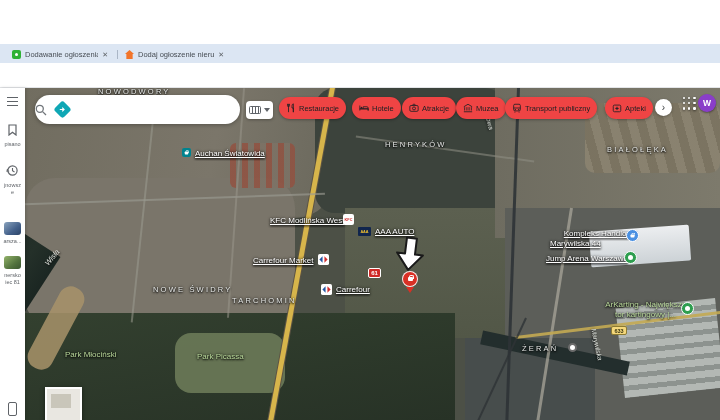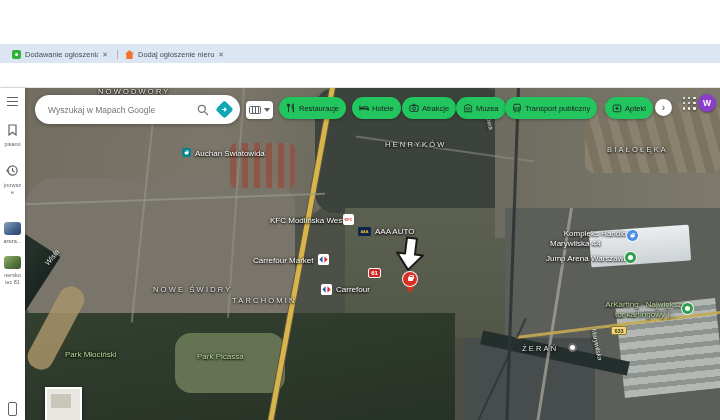--- a/index.html
+++ b/index.html
@@ -28,33 +28,33 @@
   
   #gm-sidebar{position:absolute;left:0;top:88px;width:25px;height:332px;background:#fff;box-shadow:1px 0 3px rgba(0,0,0,.18);z-index:8;}
   .sblabel{position:absolute;left:0;width:25px;text-align:center;font-size:5.5px;color:#5f6368;white-space:nowrap;overflow:hidden;}
   .hbar{position:absolute;left:7px;width:11px;height:1.4px;background:#5f6368;}
   .thumb{position:absolute;left:4px;width:17px;height:13px;border-radius:3px;}
   
   #map{position:absolute;left:25px;top:88px;width:695px;height:332px;background:#4c5046;overflow:hidden;z-index:1;}
   .p{position:absolute;display:block;}
   .rd{position:absolute;display:block;}
   .dist{position:absolute;font-size:7.5px;letter-spacing:2.2px;font-weight:500;color:#e6e8e6;text-shadow:0 1px 2px #000,0 0 3px #000;white-space:nowrap;}
-  .poi{position:absolute;font-size:8px;color:#fff;text-shadow:0 1px 2px #000,0 0 3px #000;white-space:nowrap;}
+  .poi{position:absolute;font-size:8px;color:#fff;text-shadow:0 1px 2px #000,0 0 3px #000;white-space:nowrap;text-decoration:underline;}
   .park{position:absolute;font-size:8px;color:#b9d89a;text-shadow:0 1px 2px #000,0 0 3px #000;white-space:nowrap;}
   .street{position:absolute;font-size:6.5px;color:#dde1db;text-shadow:0 1px 2px #000;white-space:nowrap;font-style:italic;}
   .shield{position:absolute;display:flex;align-items:center;justify-content:center;font-weight:bold;}
   .pdot{position:absolute;border-radius:50%;display:flex;align-items:center;justify-content:center;}
   .bagw{width:5px;height:4px;background:#fff;border-radius:1px;position:relative;}
   .bagw:before{content:"";position:absolute;left:1px;top:-2.5px;width:3px;height:3px;border:1px solid #fff;border-bottom:none;border-radius:2px 2px 0 0;}
   
   #gm-toolbar{position:absolute;left:0;top:0;width:720px;height:0;z-index:9;}
   #searchpill{position:absolute;left:35px;top:95px;width:205px;height:29px;background:#fff;border-radius:15px;box-shadow:0 1px 4px rgba(0,0,0,.3);display:flex;align-items:center;}
   #searchpill input{border:none;outline:none;flex:1;font-size:8.5px;color:#202124;padding-left:13px;background:transparent;font-family:"Liberation Sans",sans-serif;}
   #searchpill input::placeholder{color:#70757a;}
-  .chip{position:absolute;top:97px;height:22px;border-radius:12px;background:#22c55e;box-shadow:0 1px 3px rgba(0,0,0,.3);display:flex;align-items:center;gap:3px;padding:0 7px;font-size:7.5px;color:#202124;white-space:nowrap;}
+  .chip{position:absolute;top:97px;height:22px;border-radius:12px;background:#ef4444;box-shadow:0 1px 3px rgba(0,0,0,.3);display:flex;align-items:center;gap:3px;padding:0 7px;font-size:7.5px;color:#202124;white-space:nowrap;}
   #morechips{position:absolute;left:655px;top:99px;width:17px;height:17px;border-radius:50%;background:#fff;box-shadow:0 1px 3px rgba(0,0,0,.3);display:flex;align-items:center;justify-content:center;font-size:10px;color:#3c4043;}
   #appsgrid{position:absolute;left:683px;top:97px;width:13px;height:13px;display:grid;grid-template-columns:repeat(3,1fr);gap:2.5px;filter:drop-shadow(0 1px 1px rgba(0,0,0,.6));}
   #appsgrid i{width:2.2px;height:2.2px;background:#fff;border-radius:50%;}
   #avatar-maps{position:absolute;left:698px;top:94px;width:18px;height:18px;border-radius:50%;color:#fff;font-size:8.5px;font-weight:bold;display:flex;align-items:center;justify-content:center;box-shadow:0 1px 2px rgba(0,0,0,.4);}
   #kbbtn{position:absolute;left:246px;top:101px;width:27px;height:18px;background:#fff;border-radius:4px;box-shadow:0 1px 3px rgba(0,0,0,.3);display:flex;align-items:center;justify-content:center;gap:3px;}
 </style>
 </head>
 <body>
 
 <div id="screen">
@@ -216,21 +216,20 @@
       <polygon points="14,2 24,2 24,18 32,18 19,34 6,18 14,18" fill="#ffffff" stroke="#1a1a1a" stroke-width="2" stroke-linejoin="round"></polygon>
     </svg>
 
     <span class="abs" style="left:20px;top:299px;width:37px;height:40px;background:#e9e7e1;border:2px solid #fff;box-shadow:0 1px 4px rgba(0,0,0,.5);z-index:6;">
         <i style="position:absolute;left:4px;top:5px;width:20px;height:14px;background:#c9c6ba;"></i>
       </span>
   </div>
 
   <div id="gm-toolbar">
     <div id="searchpill">
-      <input type="text" placeholder="Wyszukaj w Mapach Google" style="">
       <svg style="flex:0 0 auto;margin-right:9px;" width="12" height="12" viewBox="0 0 12 12">
           <circle cx="4.8" cy="4.8" r="3.5" fill="none" stroke="#70757a" stroke-width="1.3"></circle>
           <path d="M7.6 7.6 11 11" stroke="#70757a" stroke-width="1.3"></path>
         </svg>
       <span style="flex:0 0 auto;margin-right:9px;width:13px;height:13px;background:#0fa7b5;border-radius:3px;transform:rotate(45deg);display:flex;align-items:center;justify-content:center;">
           <svg width="9" height="9" viewBox="0 0 10 10" style="transform:rotate(-45deg);">
             <path d="M2 5h4M4.7 3 6.7 5 4.7 7" fill="none" stroke="#fff" stroke-width="1.3"></path>
           </svg>
         </span>
     </div>

